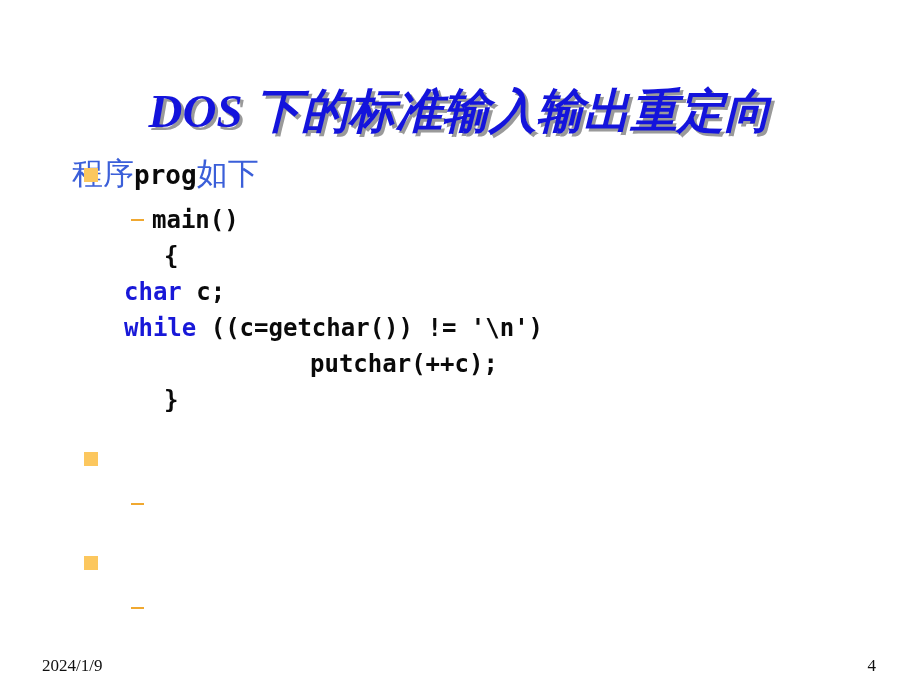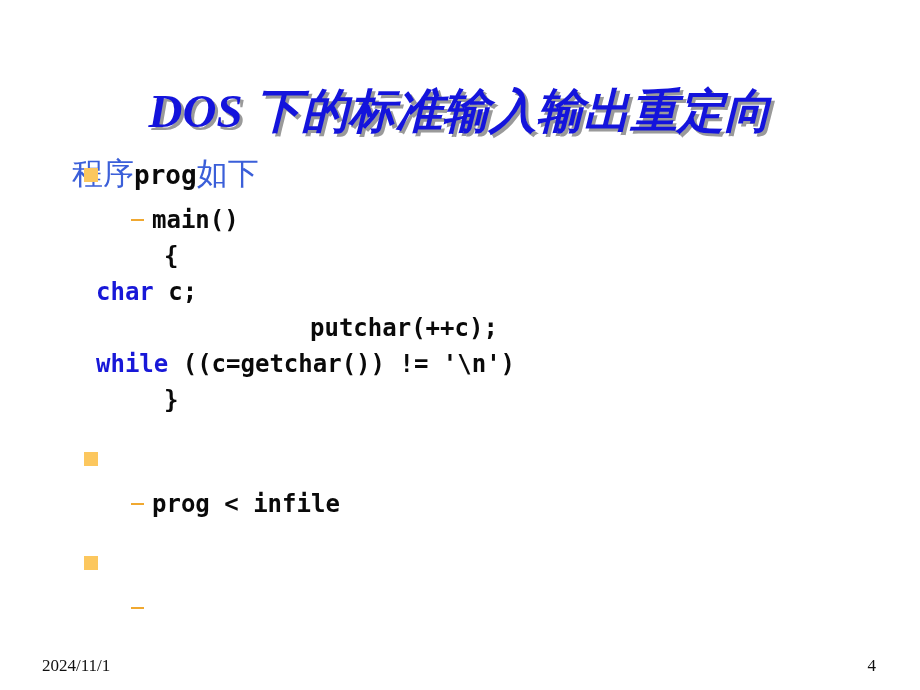--- a/index.html
+++ b/index.html
@@ -102,21 +102,21 @@
   .kw { color: #1818d8; }
 
   .codeline {
     position: relative;
     height: 36px;
     display: flex;
     align-items: center;
     padding-left: 152px;
   }
   .codeline.ind-brace { padding-left: 164px; }
-  .codeline.ind-stmt  { padding-left: 96px; }
+  .codeline.ind-stmt  { padding-left: 96px; margin-left: 28px; }
   .codeline.ind-deep  { padding-left: 310px; }
 
   .gap-sm { height: 12px; }
 
   
   #footer-date {
     position: absolute;
     left: 42px;
     bottom: 14px;
     font-family: "Liberation Serif", "DejaVu Serif", serif;
@@ -150,47 +150,46 @@
   </div>
 
   <div class="codeline ind-brace">
     <span class="code">{</span>
   </div>
 
   <div class="codeline ind-stmt">
     <span class="code"><span class="kw">char</span><span> c;</span></span>
   </div>
 
+  <div class="codeline ind-stmt">
+    <span class="code"><span class="kw">while</span><span> ((c=getchar()) != '\n')</span></span>
+  </div>
+
   <div class="codeline ind-deep">
     <span class="code">putchar(++c);</span>
-  </div>
-
-  <div class="codeline ind-stmt">
-    <span class="code"><span class="kw">while</span><span> ((c=getchar()) != '\n')</span></span>
   </div>
 
   <div class="codeline ind-brace">
     <span class="code">}</span>
   </div>
 
   <div class="gap-sm"></div>
 
   <div class="lvl1">
     <span class="sq"></span>
   </div>
   <div class="lvl2">
     <span class="dash"></span>
-    <span class="code">prog &lt; infile</span>
   </div>
 
   <div class="gap-sm"></div>
 
   <div class="lvl1">
     <span class="sq"></span>
   </div>
   <div class="lvl2">
     <span class="dash"></span>
   </div>
 
 </div>
 
-<div id="footer-date">2024/11/1</div>
+<div id="footer-date">2024/1/9</div>
 <div id="footer-page">4</div>
 
 </body></html>

